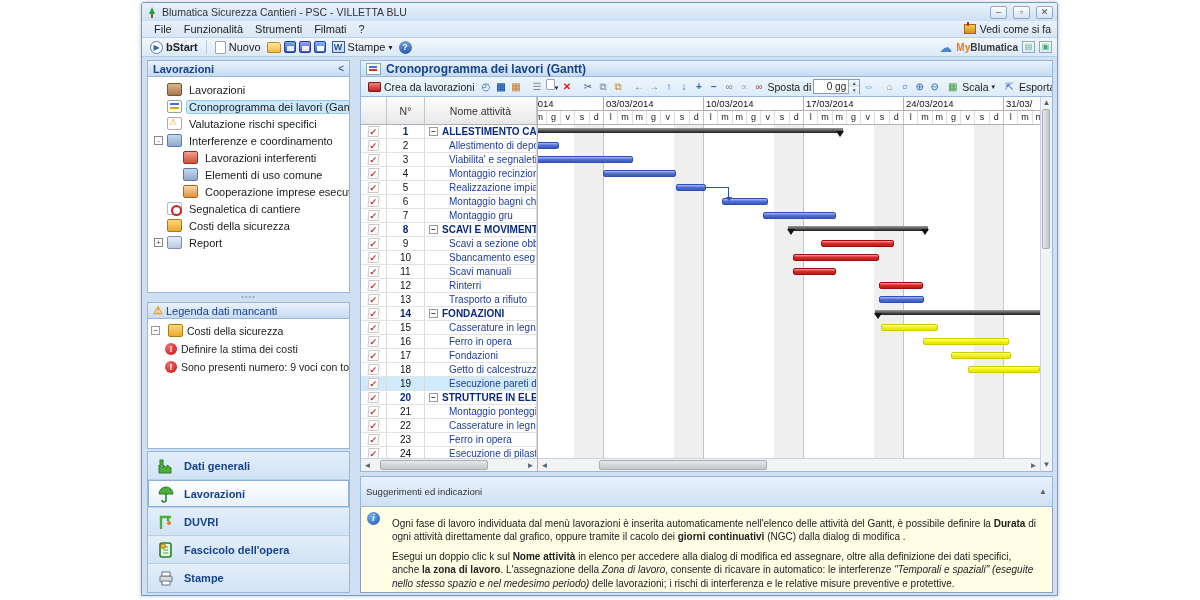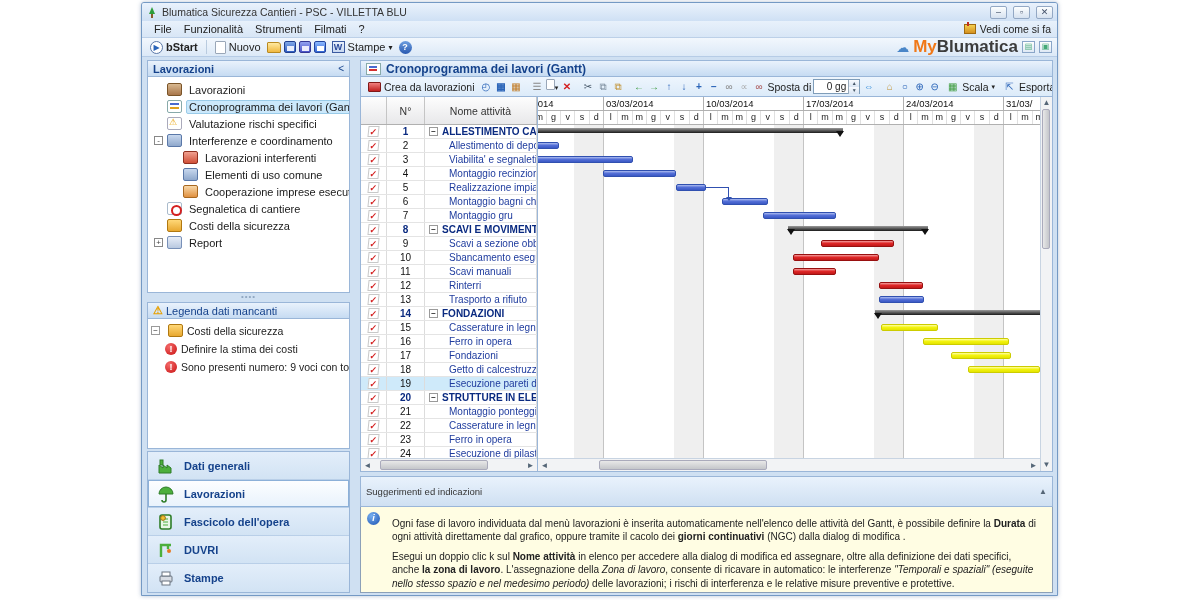--- a/index.html
+++ b/index.html
@@ -32,21 +32,21 @@
   .sep { width:1px; height:14px; background:#b9cbdf; margin:0 2px; }
   .i-play { width:13px; height:13px; border:1px solid #5a78a8; border-radius:50%; background:#fff; color:#2a64b8; font-size:8px; line-height:11px; text-align:center; }
   .i-doc  { width:11px; height:13px; background:#fff; border:1px solid #9aa7b8; border-radius:1px; }
   .i-folder { width:14px; height:11px; background:linear-gradient(#ffe9a0,#f0b840); border:1px solid #b98a20; border-radius:1px 3px 1px 1px; }
   .i-floppy { width:12px; height:12px; background:linear-gradient(#7fa8e8,#2f5cc0); border:1px solid #1f3f90; border-radius:2px; position:relative; }
   .i-floppy::after { content:""; position:absolute; left:2px; bottom:1px; width:7px; height:5px; background:#e8eefc; }
   .i-word { width:13px; height:12px; background:linear-gradient(#e8f0fc,#c8d8f0); border:1px solid #3a5aa0; color:#2a4a9a; font-weight:bold; font-size:9px; line-height:11px; text-align:center; }
   .i-help { width:13px; height:13px; border-radius:50%; background:linear-gradient(#6fa0e0,#2858b0); color:#fff; font-size:9px; font-weight:bold; line-height:13px; text-align:center; }
   .brand { margin-left:auto; display:flex; align-items:center; gap:4px; }
   .cloud { color:#4a86c8; font-size:13px; line-height:13px; }
-  .brandname { font-weight:bold; font-size:17px; color:#3c3c3c; }
+  .brandname { font-weight:bold; font-size:10px; color:#3c3c3c; }
   .brandname b { color:#f07818; }
   .mini { width:13px; height:12px; border:1px solid #8aa6c8; background:linear-gradient(#fff,#dfe9f5); font-size:8px; text-align:center; line-height:10px; color:#4a7; }
   
   .content { flex:1; display:flex; gap:10px; padding:3px 4px 2px 5px; min-height:0; }
   
   .sidebar { width:203px; display:flex; flex-direction:column; min-height:0; }
   .sb-header,.panel-header { height:17px; display:flex; align-items:center; padding:0 5px;
       background:linear-gradient(#e9f2fc,#c6dbf2); border:1px solid #9ab6d8; border-bottom:1px solid #9ab6d8;
       font-size:11px; font-weight:bold; color:#15428b; }
   .sb-header .chev { margin-left:auto; font-weight:normal; color:#15428b; font-size:10px; }
@@ -289,32 +289,32 @@
             </div>
             <div class="navitem sel">
               <span class="navico"><svg width="20" height="18">
                   <path d="M3 9 a7 7 0 0 1 14 0 z" fill="#4caf3c" stroke="#2e7d28"></path>
                   <path d="M10 9 v6 a2 2 0 0 1-4 0" fill="none" stroke="#2e7d28" stroke-width="1.6"></path>
                 </svg></span>
               <span>Lavorazioni</span>
             </div>
             <div class="navitem">
               <span class="navico"><svg width="20" height="18">
+                  <path d="M5 16 V4 h10 M12 4 v4" fill="none" stroke="#4caf3c" stroke-width="2.4"></path>
+                  <circle cx="13" cy="10" r="2" fill="#e87820"></circle>
+                </svg></span>
+              <span>DUVRI</span>
+            </div>
+            <div class="navitem">
+              <span class="navico"><svg width="20" height="18">
                   <rect x="4" y="2" width="11" height="14" rx="2" fill="#e8f6e6" stroke="#2e7d28" stroke-width="1.6"></rect>
                   <path d="M7 6h5M7 9h5M7 12h5" stroke="#4caf3c"></path>
                   <circle cx="7" cy="5" r="2.4" fill="#f0c030" stroke="#a07010"></circle>
                 </svg></span>
               <span>Fascicolo dell'opera</span>
-            </div>
-            <div class="navitem">
-              <span class="navico"><svg width="20" height="18">
-                  <path d="M5 16 V4 h10 M12 4 v4" fill="none" stroke="#4caf3c" stroke-width="2.4"></path>
-                  <circle cx="13" cy="10" r="2" fill="#e87820"></circle>
-                </svg></span>
-              <span>DUVRI</span>
             </div>
             <div class="navitem">
               <span class="navico"><svg width="20" height="18">
                   <rect x="4" y="7" width="12" height="6" rx="1" fill="#d8dde4" stroke="#6a7480"></rect>
                   <rect x="6" y="3" width="8" height="4" fill="#fff" stroke="#6a7480"></rect>
                   <rect x="6" y="12" width="8" height="4" fill="#fff" stroke="#6a7480"></rect>
                 </svg></span>
               <span>Stampe</span>
             </div>
           </div>

